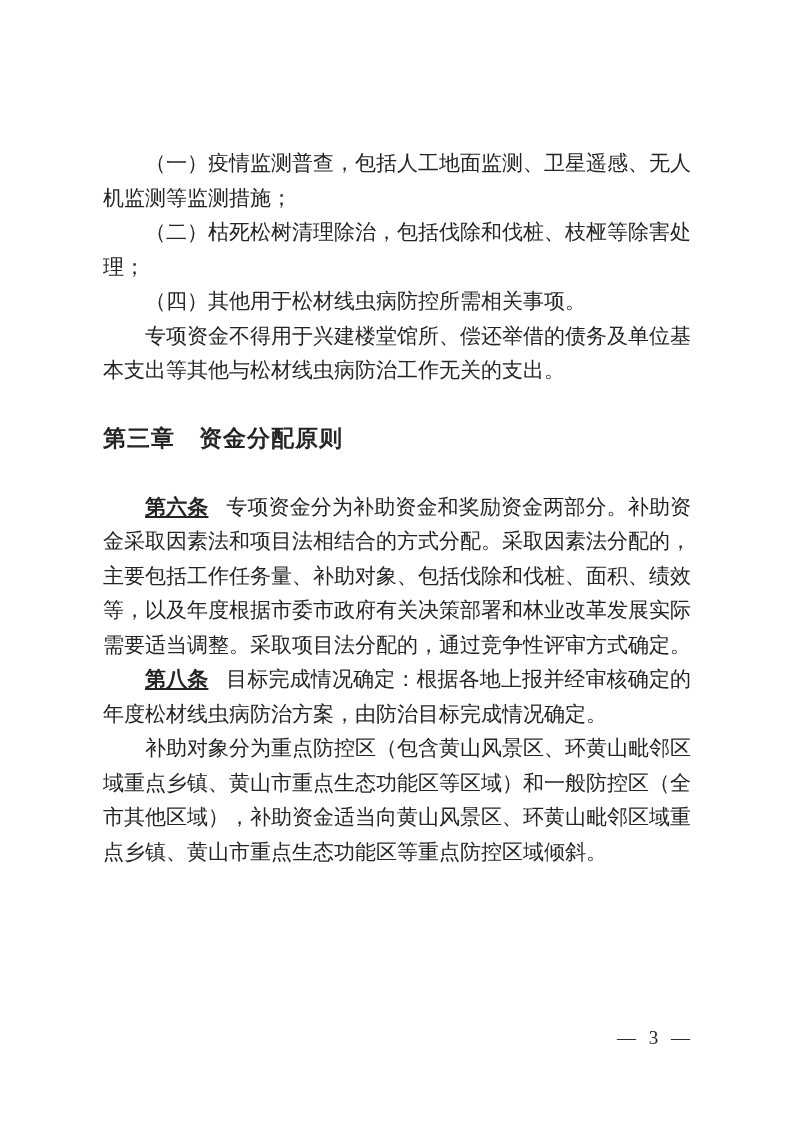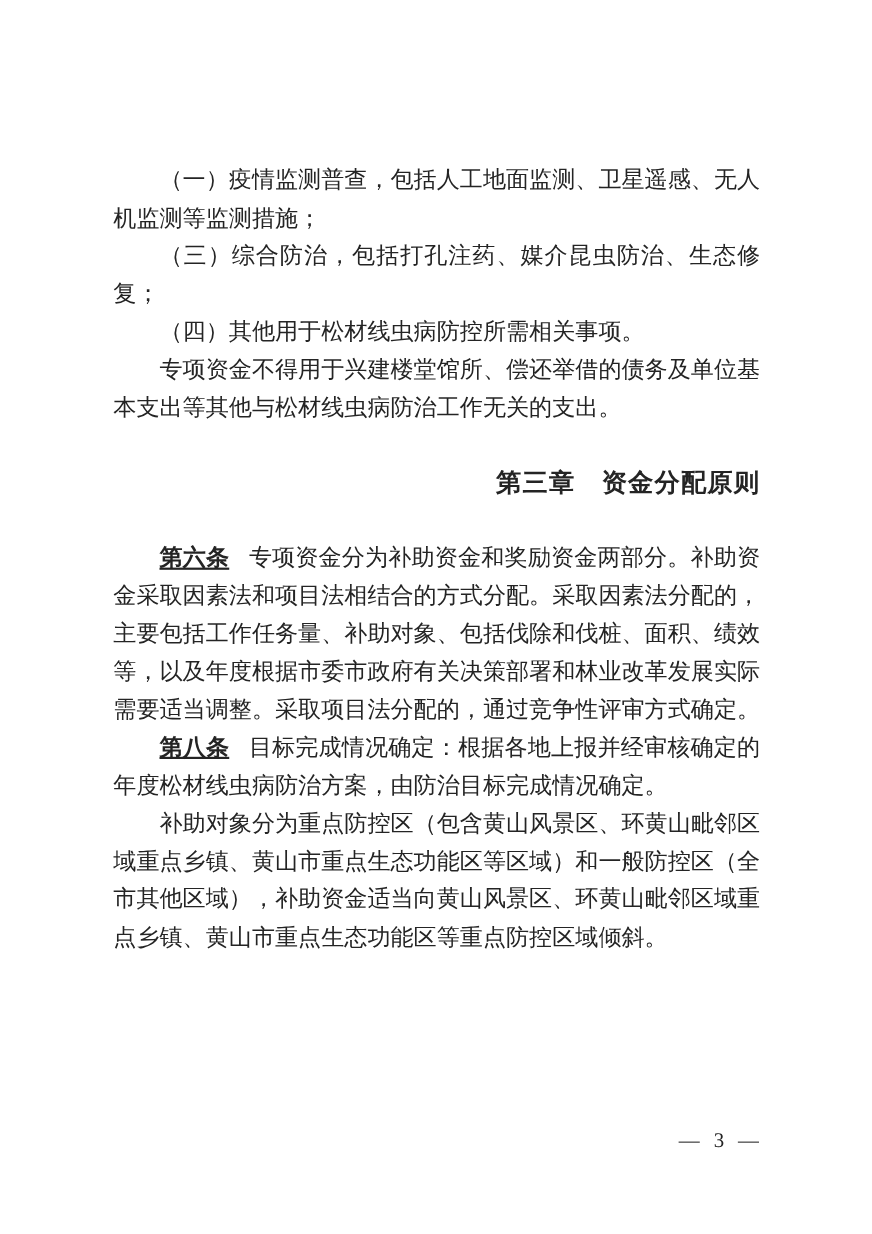--- a/index.html
+++ b/index.html
@@ -33,41 +33,41 @@
   .article-label {
     font-weight: 700;
     margin-right: 0.85em;
     text-decoration: underline;
   }
   .chapter {
     font-family: "Liberation Sans", "DejaVu Sans", sans-serif;
     font-weight: 700;
     font-size: 23px;
     line-height: 30px;
-    text-align: right;
+    text-align: left;
     letter-spacing: 1px;
     margin: 35px 0 37px 0;
   }
   .page-number {
     position: absolute;
     top: 1026px;
     right: 103px;
     font-size: 19px;
     line-height: 24px;
     word-spacing: 8px;
     color: var(--ink, #242424);
   }
 </style>
 </head>
 <body>
 
 <div class="page">
   <div class="content">
       <p class="para">（一）疫情监测普查，包括人工地面监测、卫星遥感、无人机监测等监测措施；</p>
-      <p class="para">（三）综合防治，包括打孔注药、媒介昆虫防治、生态修复；</p>
+      <p class="para">（二）枯死松树清理除治，包括伐除和伐桩、枝桠等除害处理；</p>
       <p class="para">（四）其他用于松材线虫病防控所需相关事项。</p>
       <p class="para">专项资金不得用于兴建楼堂馆所、偿还举借的债务及单位基本支出等其他与松材线虫病防治工作无关的支出。</p>
       <div class="chapter">第三章　资金分配原则</div>
       <p class="para"><b class="article-label">第六条</b><span>专项资金分为补助资金和奖励资金两部分。补助资金采取因素法和项目法相结合的方式分配。采取因素法分配的，主要包括工作任务量、补助对象、包括伐除和伐桩、面积、绩效等，以及年度根据市委市政府有关决策部署和林业改革发展实际需要适当调整。采取项目法分配的，通过竞争性评审方式确定。</span></p>
       <p class="para"><b class="article-label">第八条</b><span>目标完成情况确定：根据各地上报并经审核确定的年度松材线虫病防治方案，由防治目标完成情况确定。</span></p>
       <p class="para">补助对象分为重点防控区（包含黄山风景区、环黄山毗邻区域重点乡镇、黄山市重点生态功能区等区域）和一般防控区（全市其他区域），补助资金适当向黄山风景区、环黄山毗邻区域重点乡镇、黄山市重点生态功能区等重点防控区域倾斜。</p>
     </div>
   <div class="page-number">— 3 —</div>
 </div>
 

